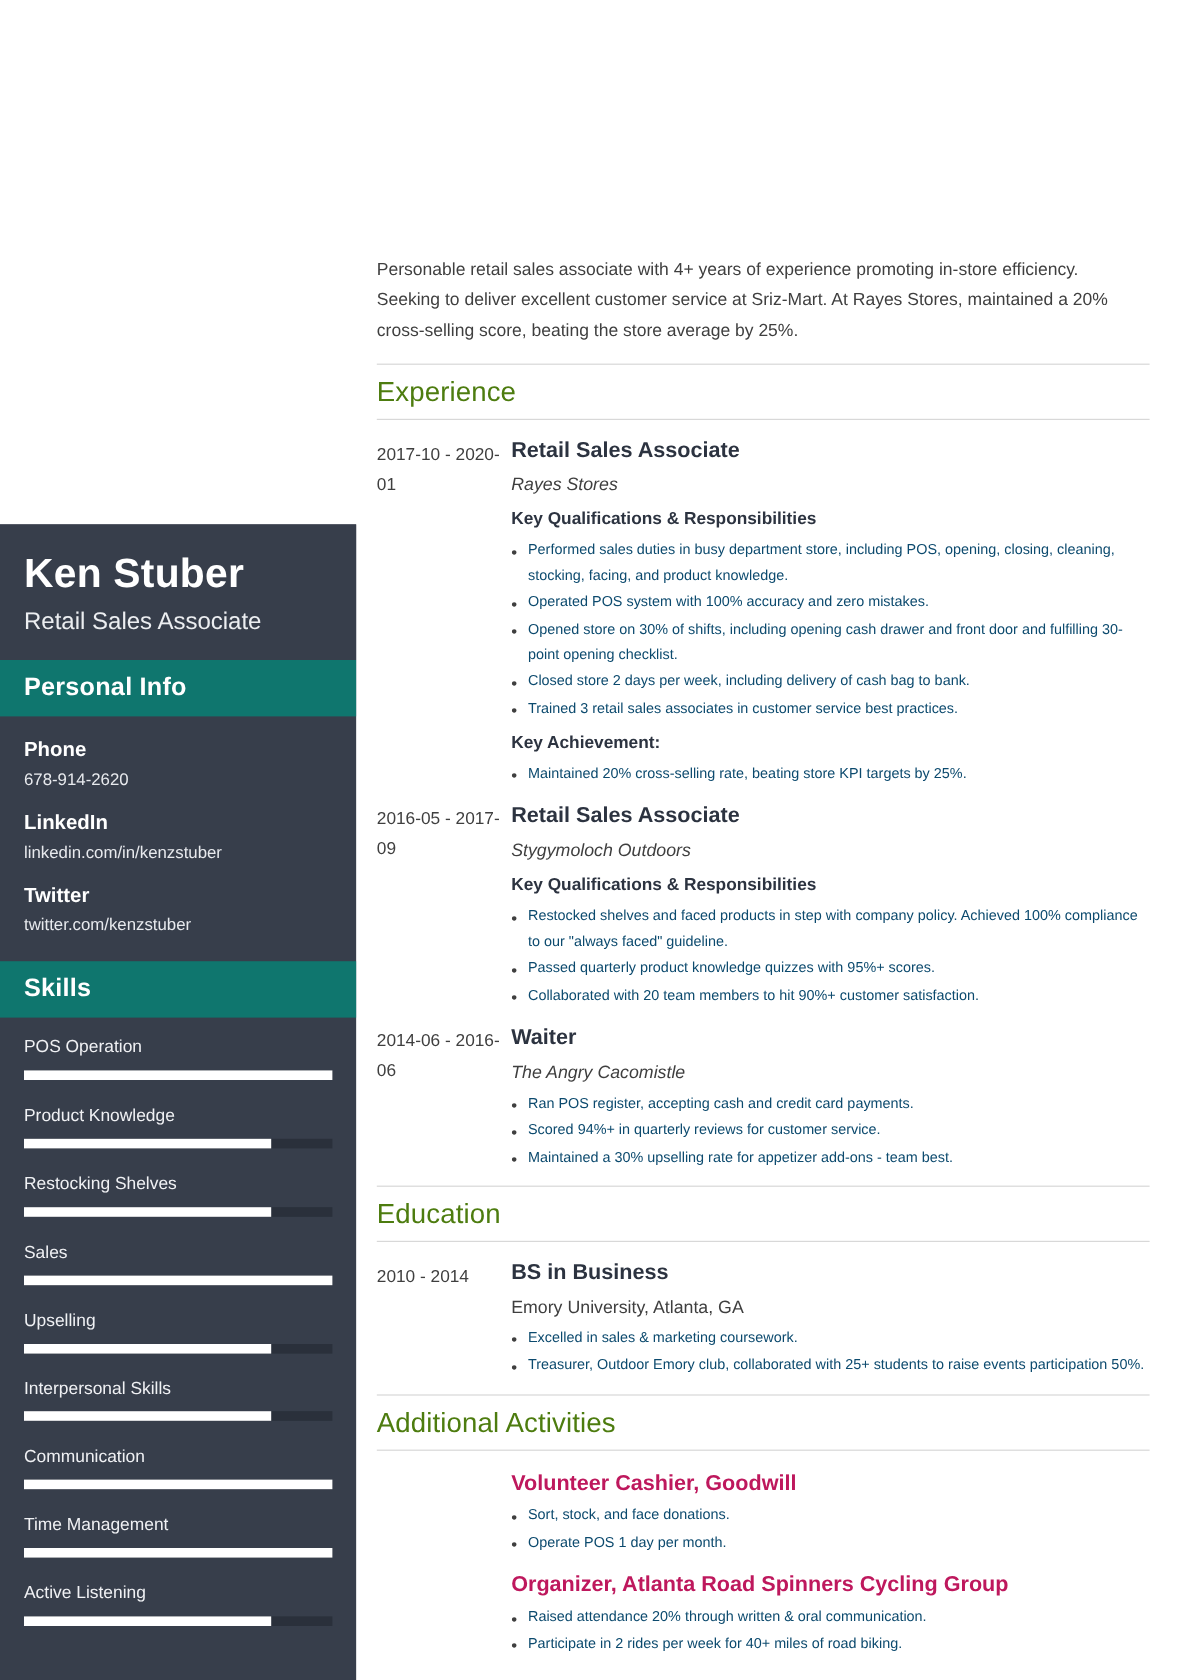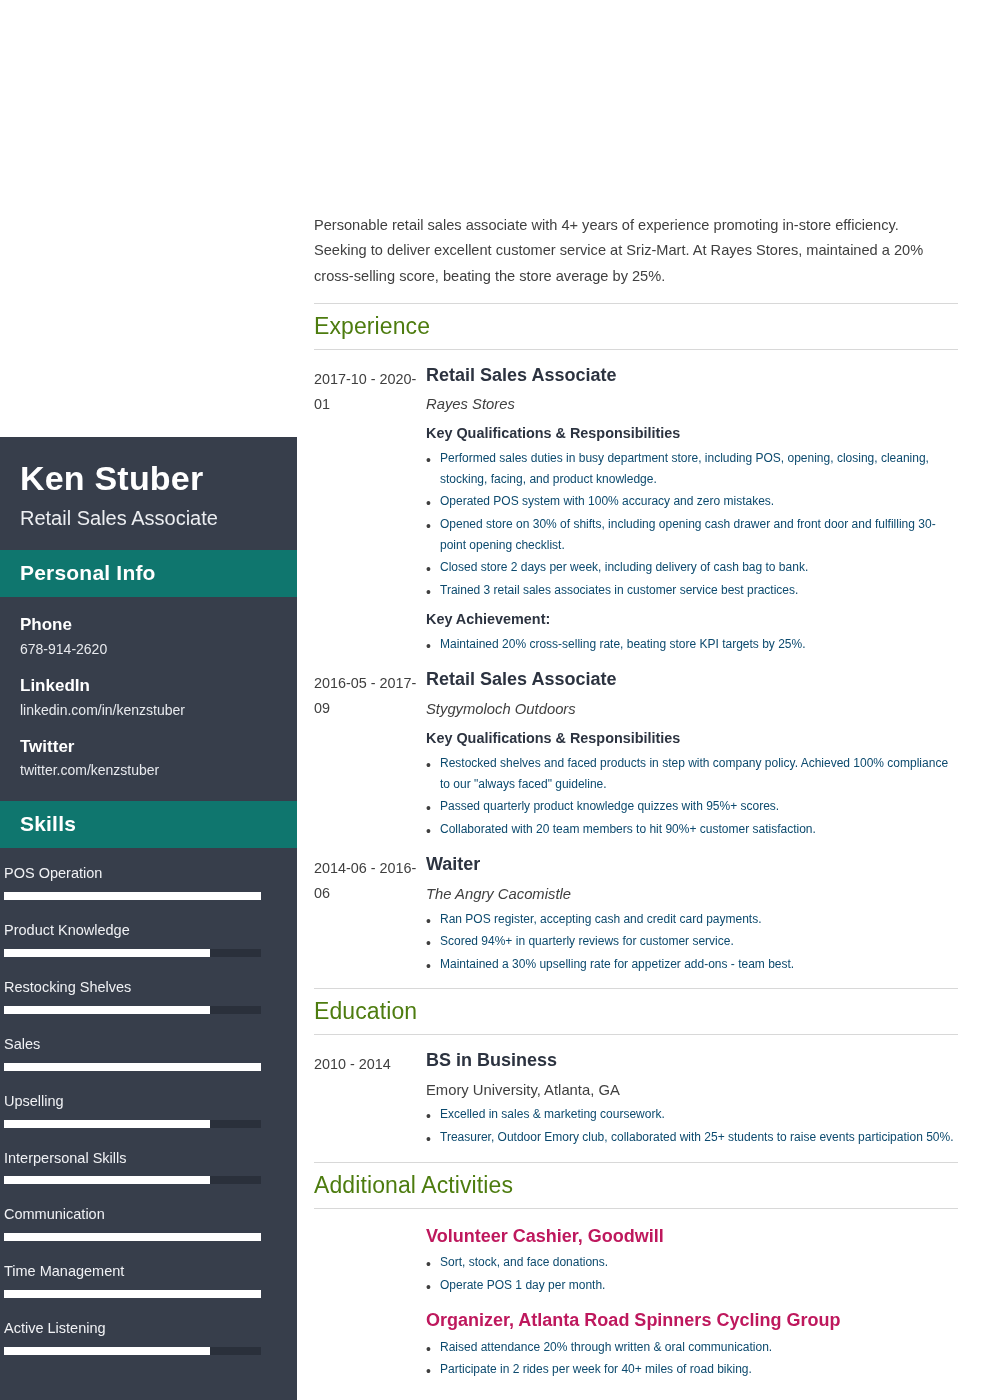--- a/index.html
+++ b/index.html
@@ -68,21 +68,21 @@
     line-height: 1.4;
   }
   .contact-value {
     font-size: 14px;
     color: #e8eaee;
     line-height: 1.5;
     margin-top: 2px;
     word-break: break-all;
   }
 
-  .skills-body { padding: 16px 20px 24px 4px; }
+  .skills-body { padding: 16px 20px 24px 20px; }
   .skill-item { margin-bottom: 21px; }
   .skill-name {
     font-size: 14.5px;
     color: #f0f1f4;
     margin-bottom: 9px;
     line-height: 1.3;
   }
   .skill-track {
     position: relative;
     width: 257px;

